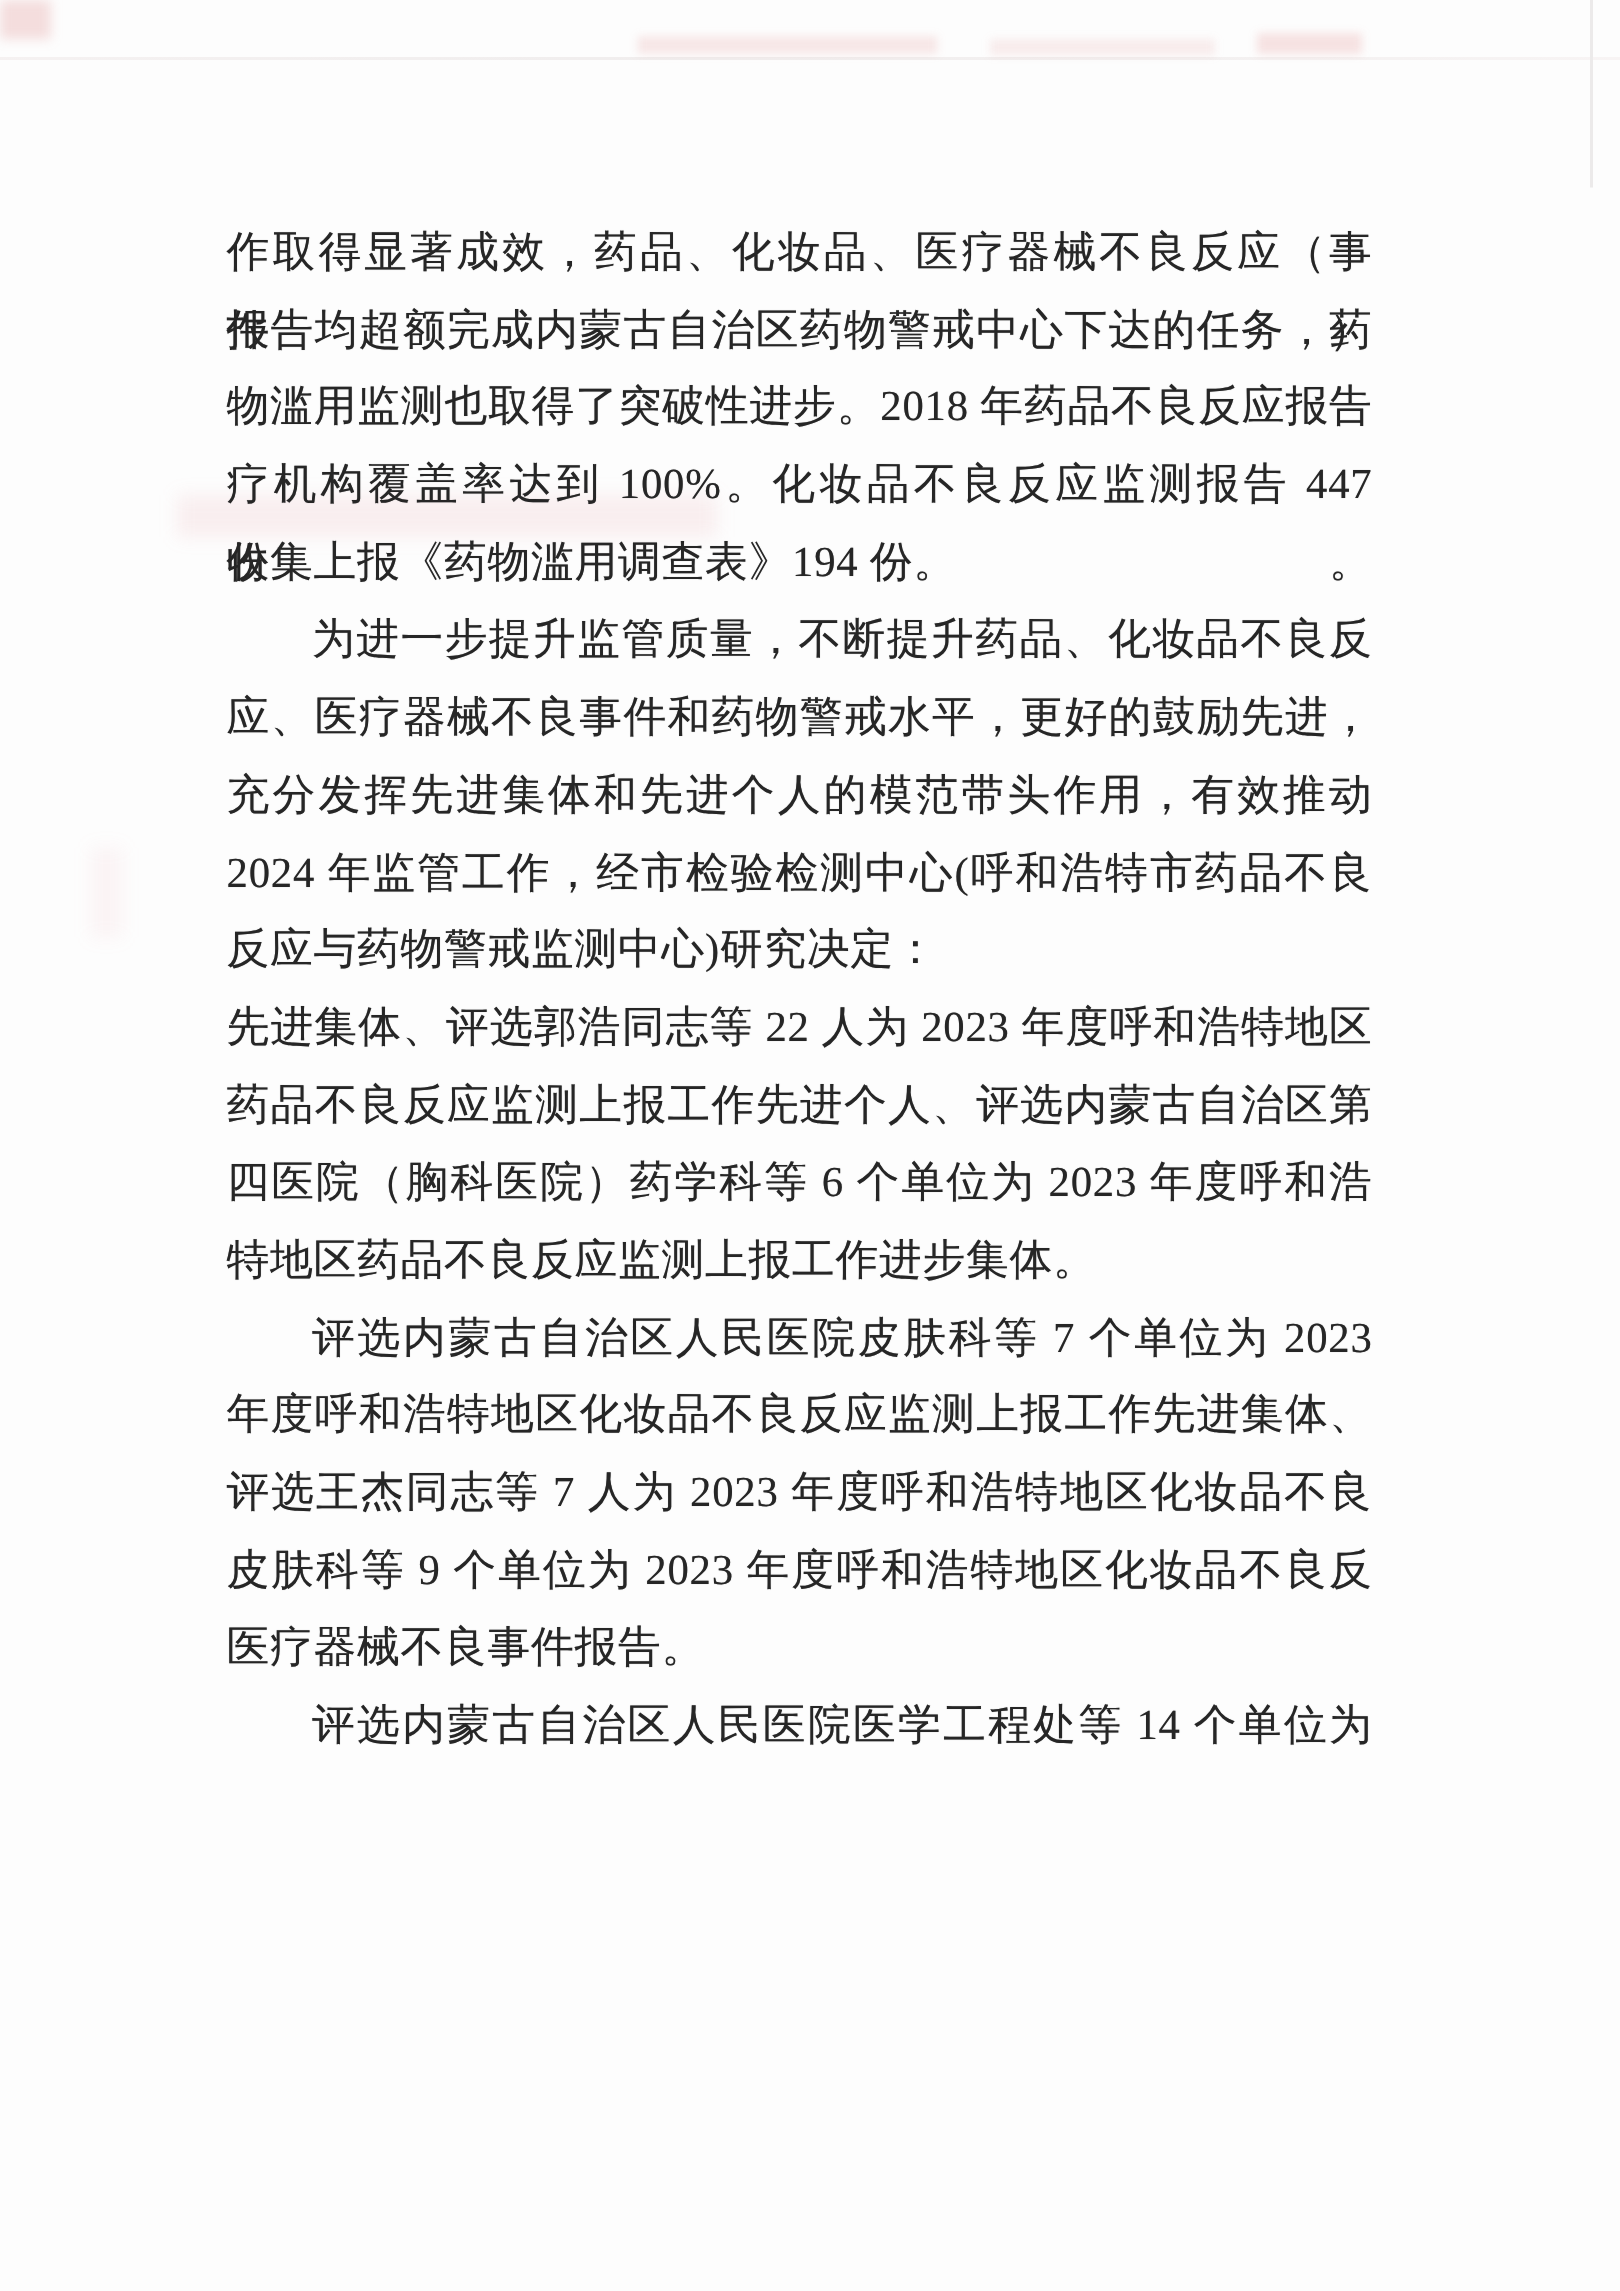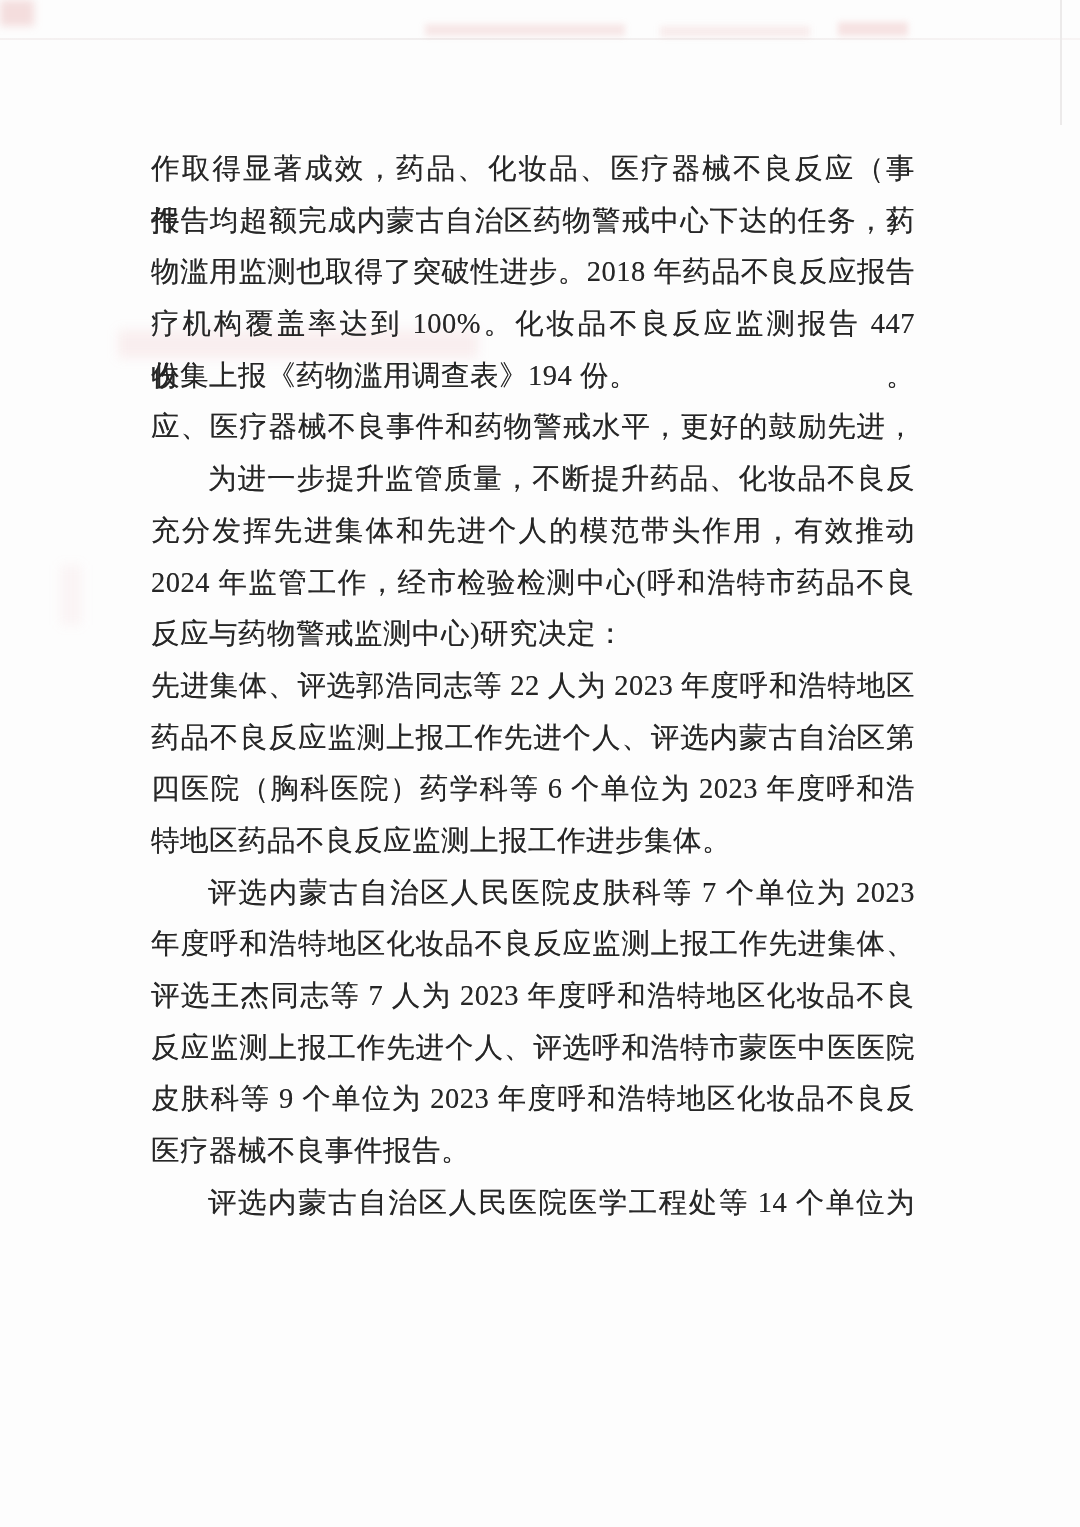--- a/index.html
+++ b/index.html
@@ -105,39 +105,38 @@
 
     <div>
       <div class="line full">作取得显著成效，药品、化妆品、医疗器械不良反应（事件）</div>
       <div class="line full">报告均超额完成内蒙古自治区药物警戒中心下达的任务，药</div>
       <div class="line full">物滥用监测也取得了突破性进步。2018 年药品不良反应报告</div>
       <div class="line full">疗机构覆盖率达到 100%。化妆品不良反应监测报告 447 份。</div>
       <div class="line">收集上报《药物滥用调查表》194 份。</div>
     </div>
 
     <div>
+      <div class="line full indent">为进一步提升监管质量，不断提升药品、化妆品不良反</div>
       <div class="line full">应、医疗器械不良事件和药物警戒水平，更好的鼓励先进，</div>
-      <div class="line full indent">为进一步提升监管质量，不断提升药品、化妆品不良反</div>
       <div class="line full">充分发挥先进集体和先进个人的模范带头作用，有效推动</div>
       <div class="line full">2024 年监管工作，经市检验检测中心(呼和浩特市药品不良</div>
       <div class="line">反应与药物警戒监测中心)研究决定：</div>
     </div>
 
     <div>
       <div class="line full">先进集体、评选郭浩同志等 22 人为 2023 年度呼和浩特地区</div>
       <div class="line full">药品不良反应监测上报工作先进个人、评选内蒙古自治区第</div>
       <div class="line full">四医院（胸科医院）药学科等 6 个单位为 2023 年度呼和浩</div>
       <div class="line">特地区药品不良反应监测上报工作进步集体。</div>
     </div>
 
     <div>
       <div class="line full indent">评选内蒙古自治区人民医院皮肤科等 7 个单位为 2023</div>
       <div class="line full">年度呼和浩特地区化妆品不良反应监测上报工作先进集体、</div>
       <div class="line full">评选王杰同志等 7 人为 2023 年度呼和浩特地区化妆品不良</div>
-      <div class="line full">反应监测上报工作先进个人、评选呼和浩特市蒙医中医医院</div>
       <div class="line full">皮肤科等 9 个单位为 2023 年度呼和浩特地区化妆品不良反</div>
       <div class="line">医疗器械不良事件报告。</div>
     </div>
 
     <div>
       <div class="line full indent">评选内蒙古自治区人民医院医学工程处等 14 个单位为</div>
     </div>
 
   </div>
 </div>

